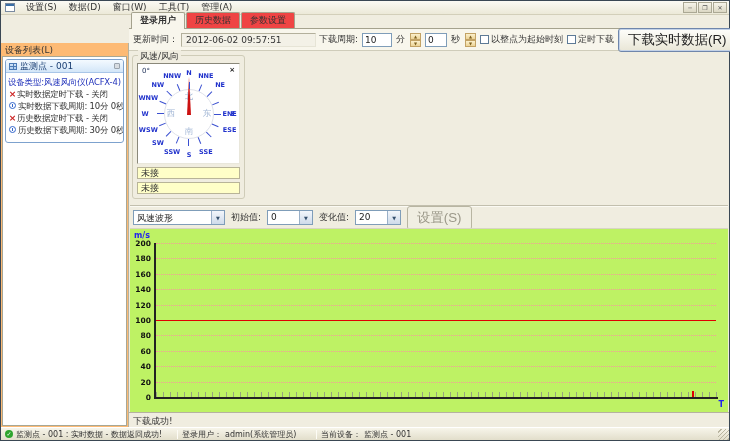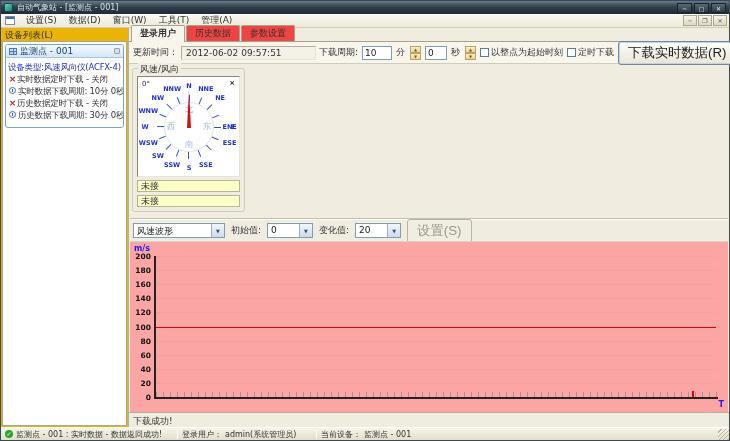--- a/index.html
+++ b/index.html
@@ -19,21 +19,21 @@
   .menu-doc-icon { width:10px; height:9px; background:#fff; border:1px solid #7a8aa0; margin:0 5px 0 2px; position:relative; }
   .menu-doc-icon::before { content:""; position:absolute; left:0; top:0; right:0; height:2px; background:#3a6ea5; }
   .menu-item { padding:1px 6px; color:#333; white-space:nowrap; }
   .mdi-controls { margin-left:auto; display:flex; gap:1px; }
   .mdi-btn { width:14px; height:11px; background:linear-gradient(#f6f4ea,#dcd8c4); border:1px solid #aba894; color:#555; font-size:6px; line-height:10px; text-align:center; }
 
   
   .main { flex:1; display:flex; min-height:0; }
 
   
-  .sidebar { width:128px; flex:0 0 auto; border-right:1px solid #b5b2a0; background:#eab308; display:flex; flex-direction:column; }
+  .sidebar { width:128px; flex:0 0 auto; border-right:1px solid #b5b2a0; background:#fdba74; display:flex; flex-direction:column;margin-top:28px; }
   .sidebar-header { height:13px; padding:1px 4px; color:#333; white-space:nowrap; }
   .sidebar-body { flex:1; background:#fff; border:1px solid #a7a795; margin:0 1px 1px 1px; padding:2px; overflow:hidden; }
   .device-box { border:1px solid #7da2ce; border-radius:3px; overflow:hidden; background:#fff; }
   .device-box-header { height:13px; background:linear-gradient(#f4faff,#d3e6f8); border-bottom:1px solid #a9c6e8; display:flex; align-items:center; padding:0 3px; color:#1b3f73; }
   .grid-icon { width:8px; height:7px; border:1px solid #4a7ab5; background:linear-gradient(#cfe3f7,#aecdf0); margin-right:3px; position:relative; }
   .grid-icon::before { content:""; position:absolute; left:0; right:0; top:2px; height:1px; background:#4a7ab5; }
   .grid-icon::after { content:""; position:absolute; top:0; bottom:0; left:3px; width:1px; background:#4a7ab5; }
   .pin-icon { margin-left:auto; width:6px; height:6px; border:1px solid #9aa4ae; background:#d8dde2; border-radius:1px; }
   .device-info { padding:3px 2px 6px 2px; }
   .info-row { display:flex; align-items:flex-start; line-height:12px; white-space:nowrap; }
@@ -77,21 +77,21 @@
   .wind-field { margin-top:3px; height:12px; background:#ffffc8; border:1px solid #b8b498; padding:0 3px; line-height:11px; color:#333; }
 
   .divider { height:2px; border-top:1px solid #c2bfae; border-bottom:1px solid #fbfaf3; margin:2px 1px 0 1px; flex:0 0 auto; }
 
   .chart-controls { height:21px; display:flex; align-items:center; gap:6px; padding:0 4px; flex:0 0 auto; white-space:nowrap; }
   .select { height:15px; border:1px solid #7f9db9; background:#fff; display:flex; align-items:stretch; }
   .select .sel-text { flex:1; padding:1px 3px; color:#222; overflow:hidden; }
   .select .sel-arrow { width:13px; background:linear-gradient(#f2f6fb,#cfdbea); border-left:1px solid #9ab0c8; color:#35506e; font-size:5px; line-height:14px; text-align:center; }
   .select.wide { width:92px; } .select.small { width:46px; }
 
-  .chart { flex:1; background:#fca5a5; border-top:1px solid #d8d5c4; position:relative; margin:0 1px; min-height:0; }
+  .chart { flex:1; background:#bef264; border-top:1px solid #d8d5c4; position:relative; margin:0 1px; min-height:0; }
   .plot { position:absolute; left:24px; right:10px; top:14px; bottom:13px; border-left:2px solid #222; border-bottom:2px solid #222; }
   .unit-label { position:absolute; left:4px; top:2px; color:#2222ee; font-weight:bold; font-size:8px; }
   .gridline { position:absolute; left:0; right:2px; height:0; border-top:1px dotted #f49a9a; }
   .gridline.ref { border-top:1px solid #e00000; }
   .ytick { position:absolute; right:calc(100% + 5px); transform:translateY(-50%); color:#111; font-weight:bold; font-size:7.5px; }
   .xticks { position:absolute; left:0; right:0; bottom:0; height:5px; background:repeating-linear-gradient(90deg,#8a8a8a 0 1px,transparent 1px 7px); opacity:.75; }
   .cursor-mark { position:absolute; right:24px; bottom:0; width:2px; height:6px; background:#e00000; }
   .t-label { position:absolute; right:-6px; bottom:-12px; color:#2222ee; font-weight:bold; font-size:8px; }
 
   .chart-status-strip { height:15px; background:#f0ede0; border-top:1px solid #b5b2a0; padding:2px 4px 0 4px; color:#333; flex:0 0 auto; }
@@ -102,29 +102,20 @@
   .sb-seg.s1 { width:176px; } .sb-seg.s2 { width:138px; } .sb-seg.s3 { width:130px; }
   .sb-sep { width:1px; height:9px; background:#bcb8a2; border-right:1px solid #fdfcf6; flex:0 0 auto; }
   .check-icon { width:8px; height:8px; border-radius:50%; background:#2ea52e; color:#fff; font-size:6px; line-height:8px; text-align:center; flex:0 0 auto; }
   .grip { margin-left:auto; width:11px; height:11px; background:repeating-linear-gradient(135deg,transparent 0 2px,#b9b5a0 2px 3px); align-self:flex-end; }
 </style>
 </head>
 <body>
 
 <div class="window">
 
-  <div class="titlebar">
-    <span class="title-icon"></span>
-    <span class="title-text">自动气象站 - [监测点 - 001]</span>
-    <span class="win-controls">
-      <span class="win-btn">─</span>
-      <span class="win-btn">□</span>
-      <span class="win-btn">✕</span>
-    </span>
-  </div>
 
   <div class="menubar">
     <span class="menu-doc-icon"></span>
     <span id="menu-items" style="display:flex;">
         <span class="menu-item">设置(S)</span>
         <span class="menu-item">数据(D)</span>
         <span class="menu-item">窗口(W)</span>
         <span class="menu-item">工具(T)</span>
         <span class="menu-item">管理(A)</span>
       </span>

